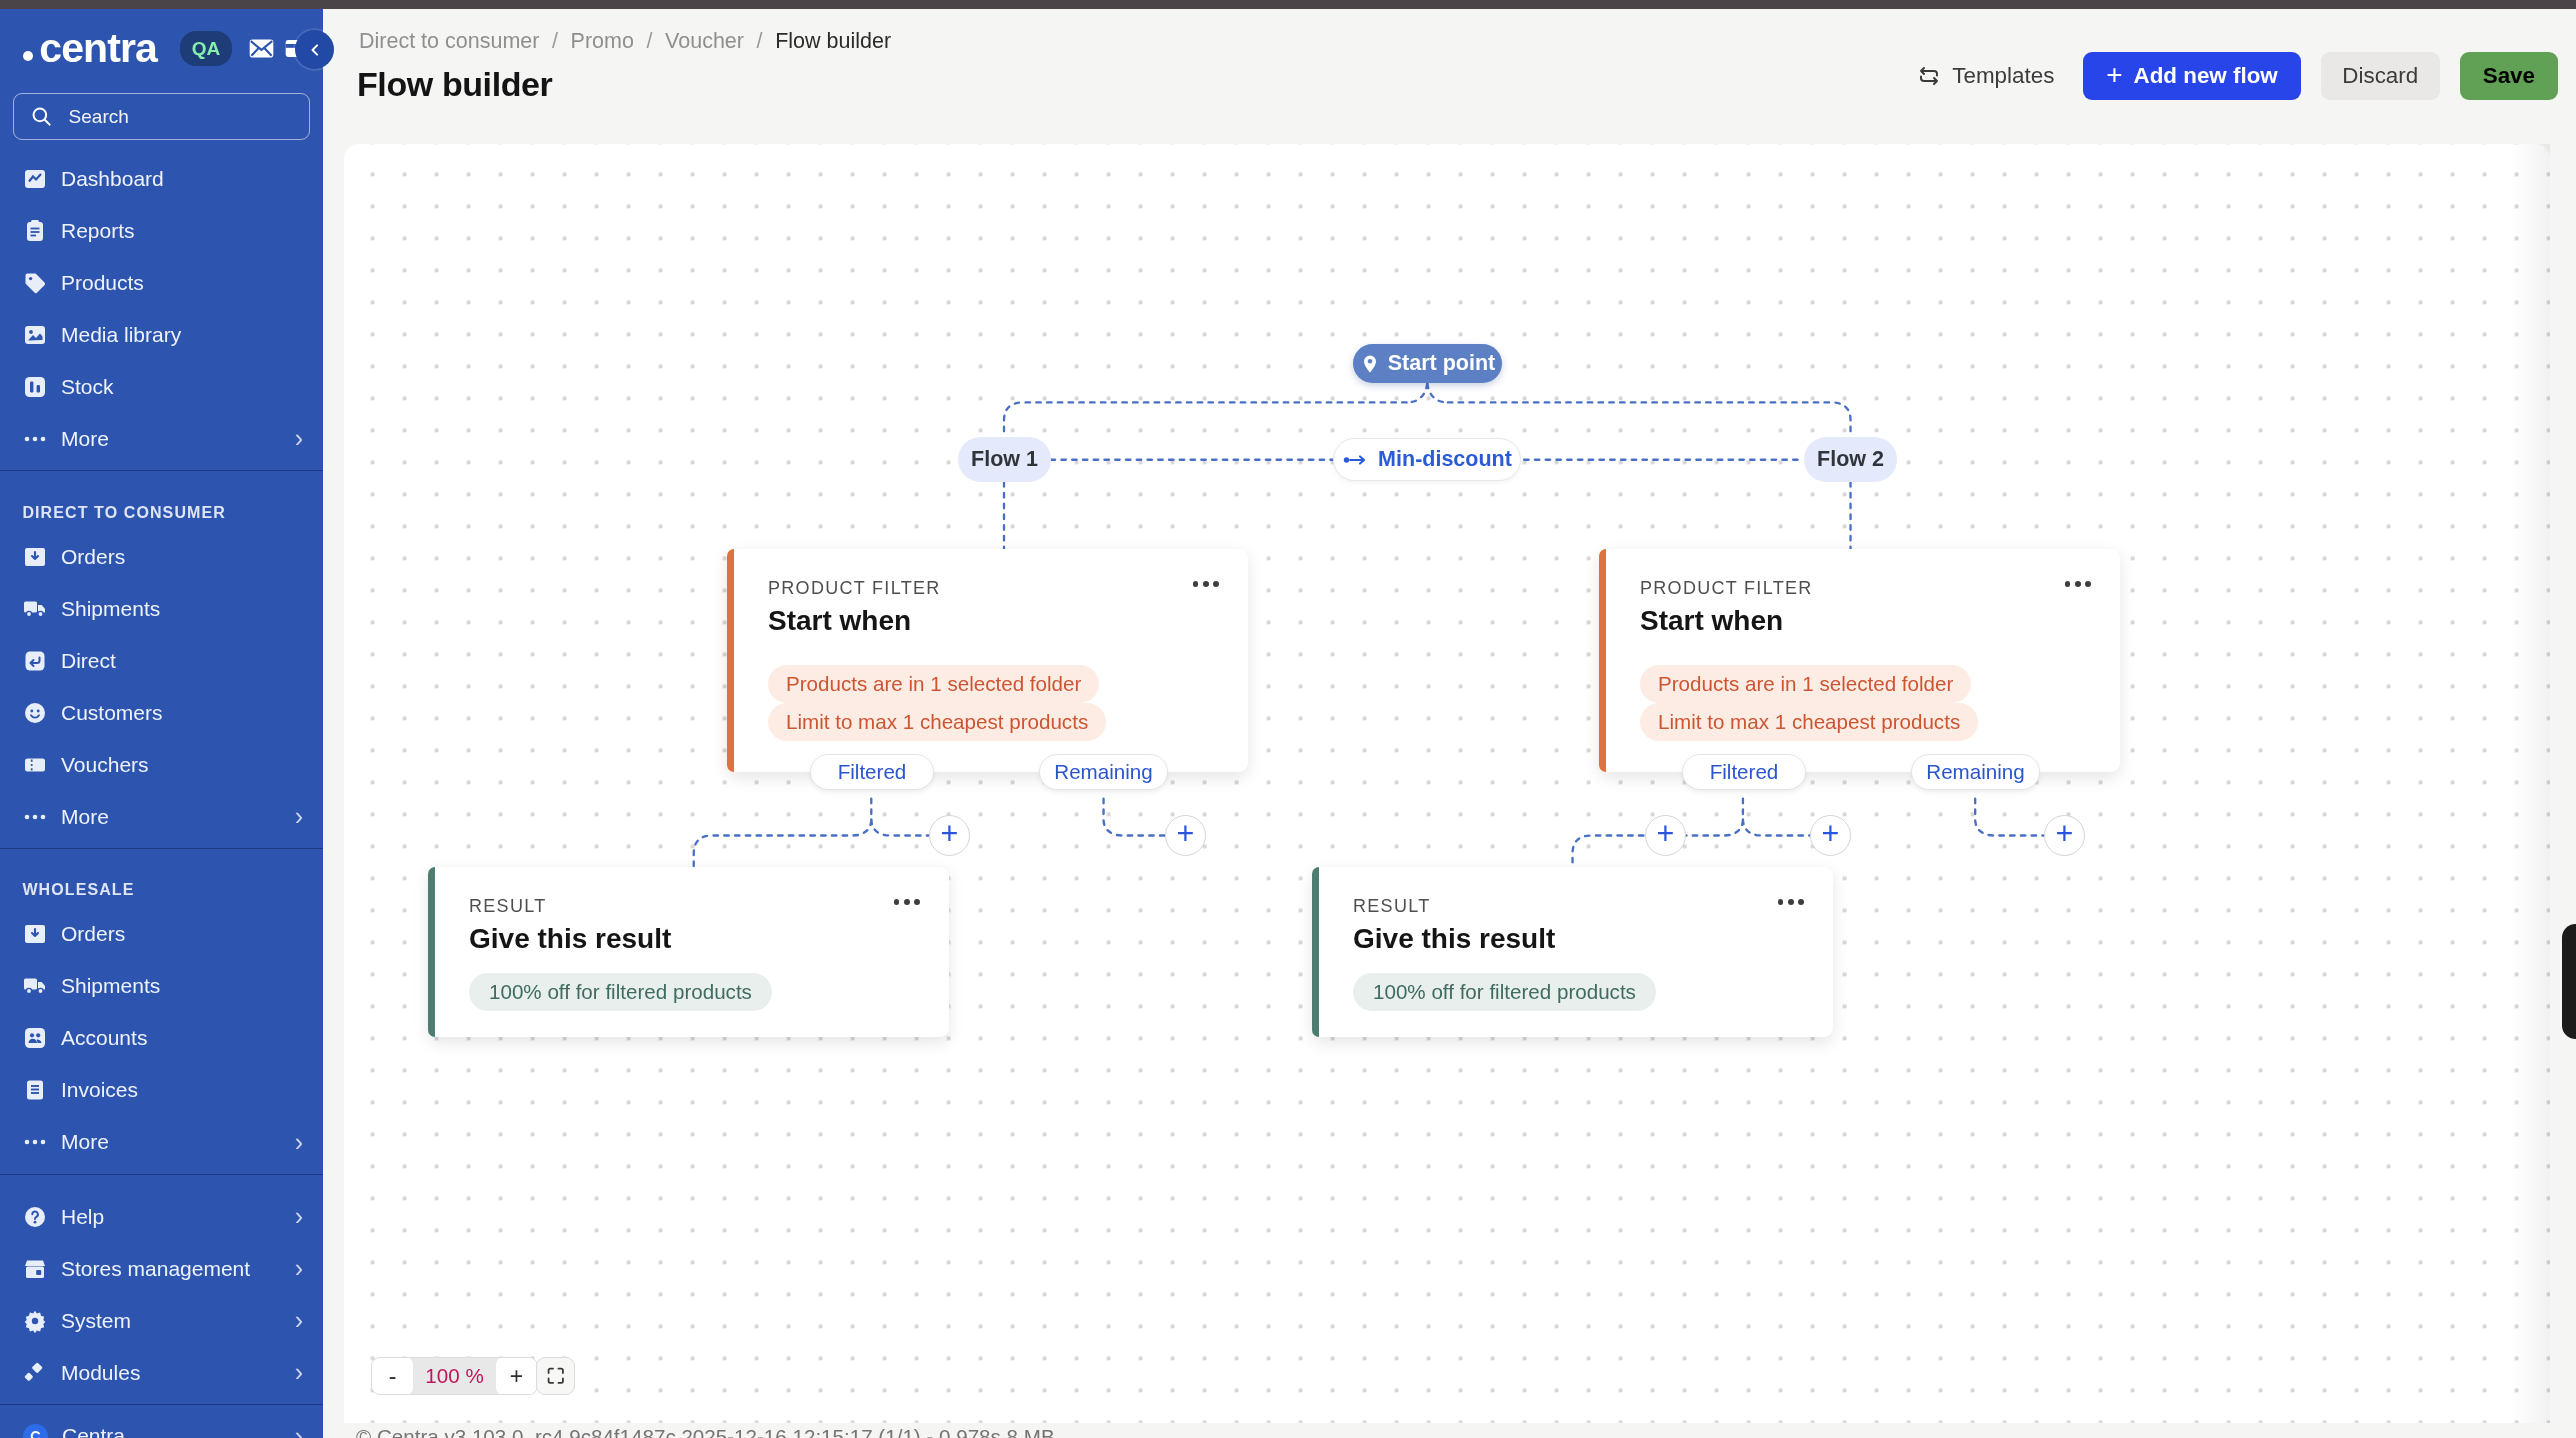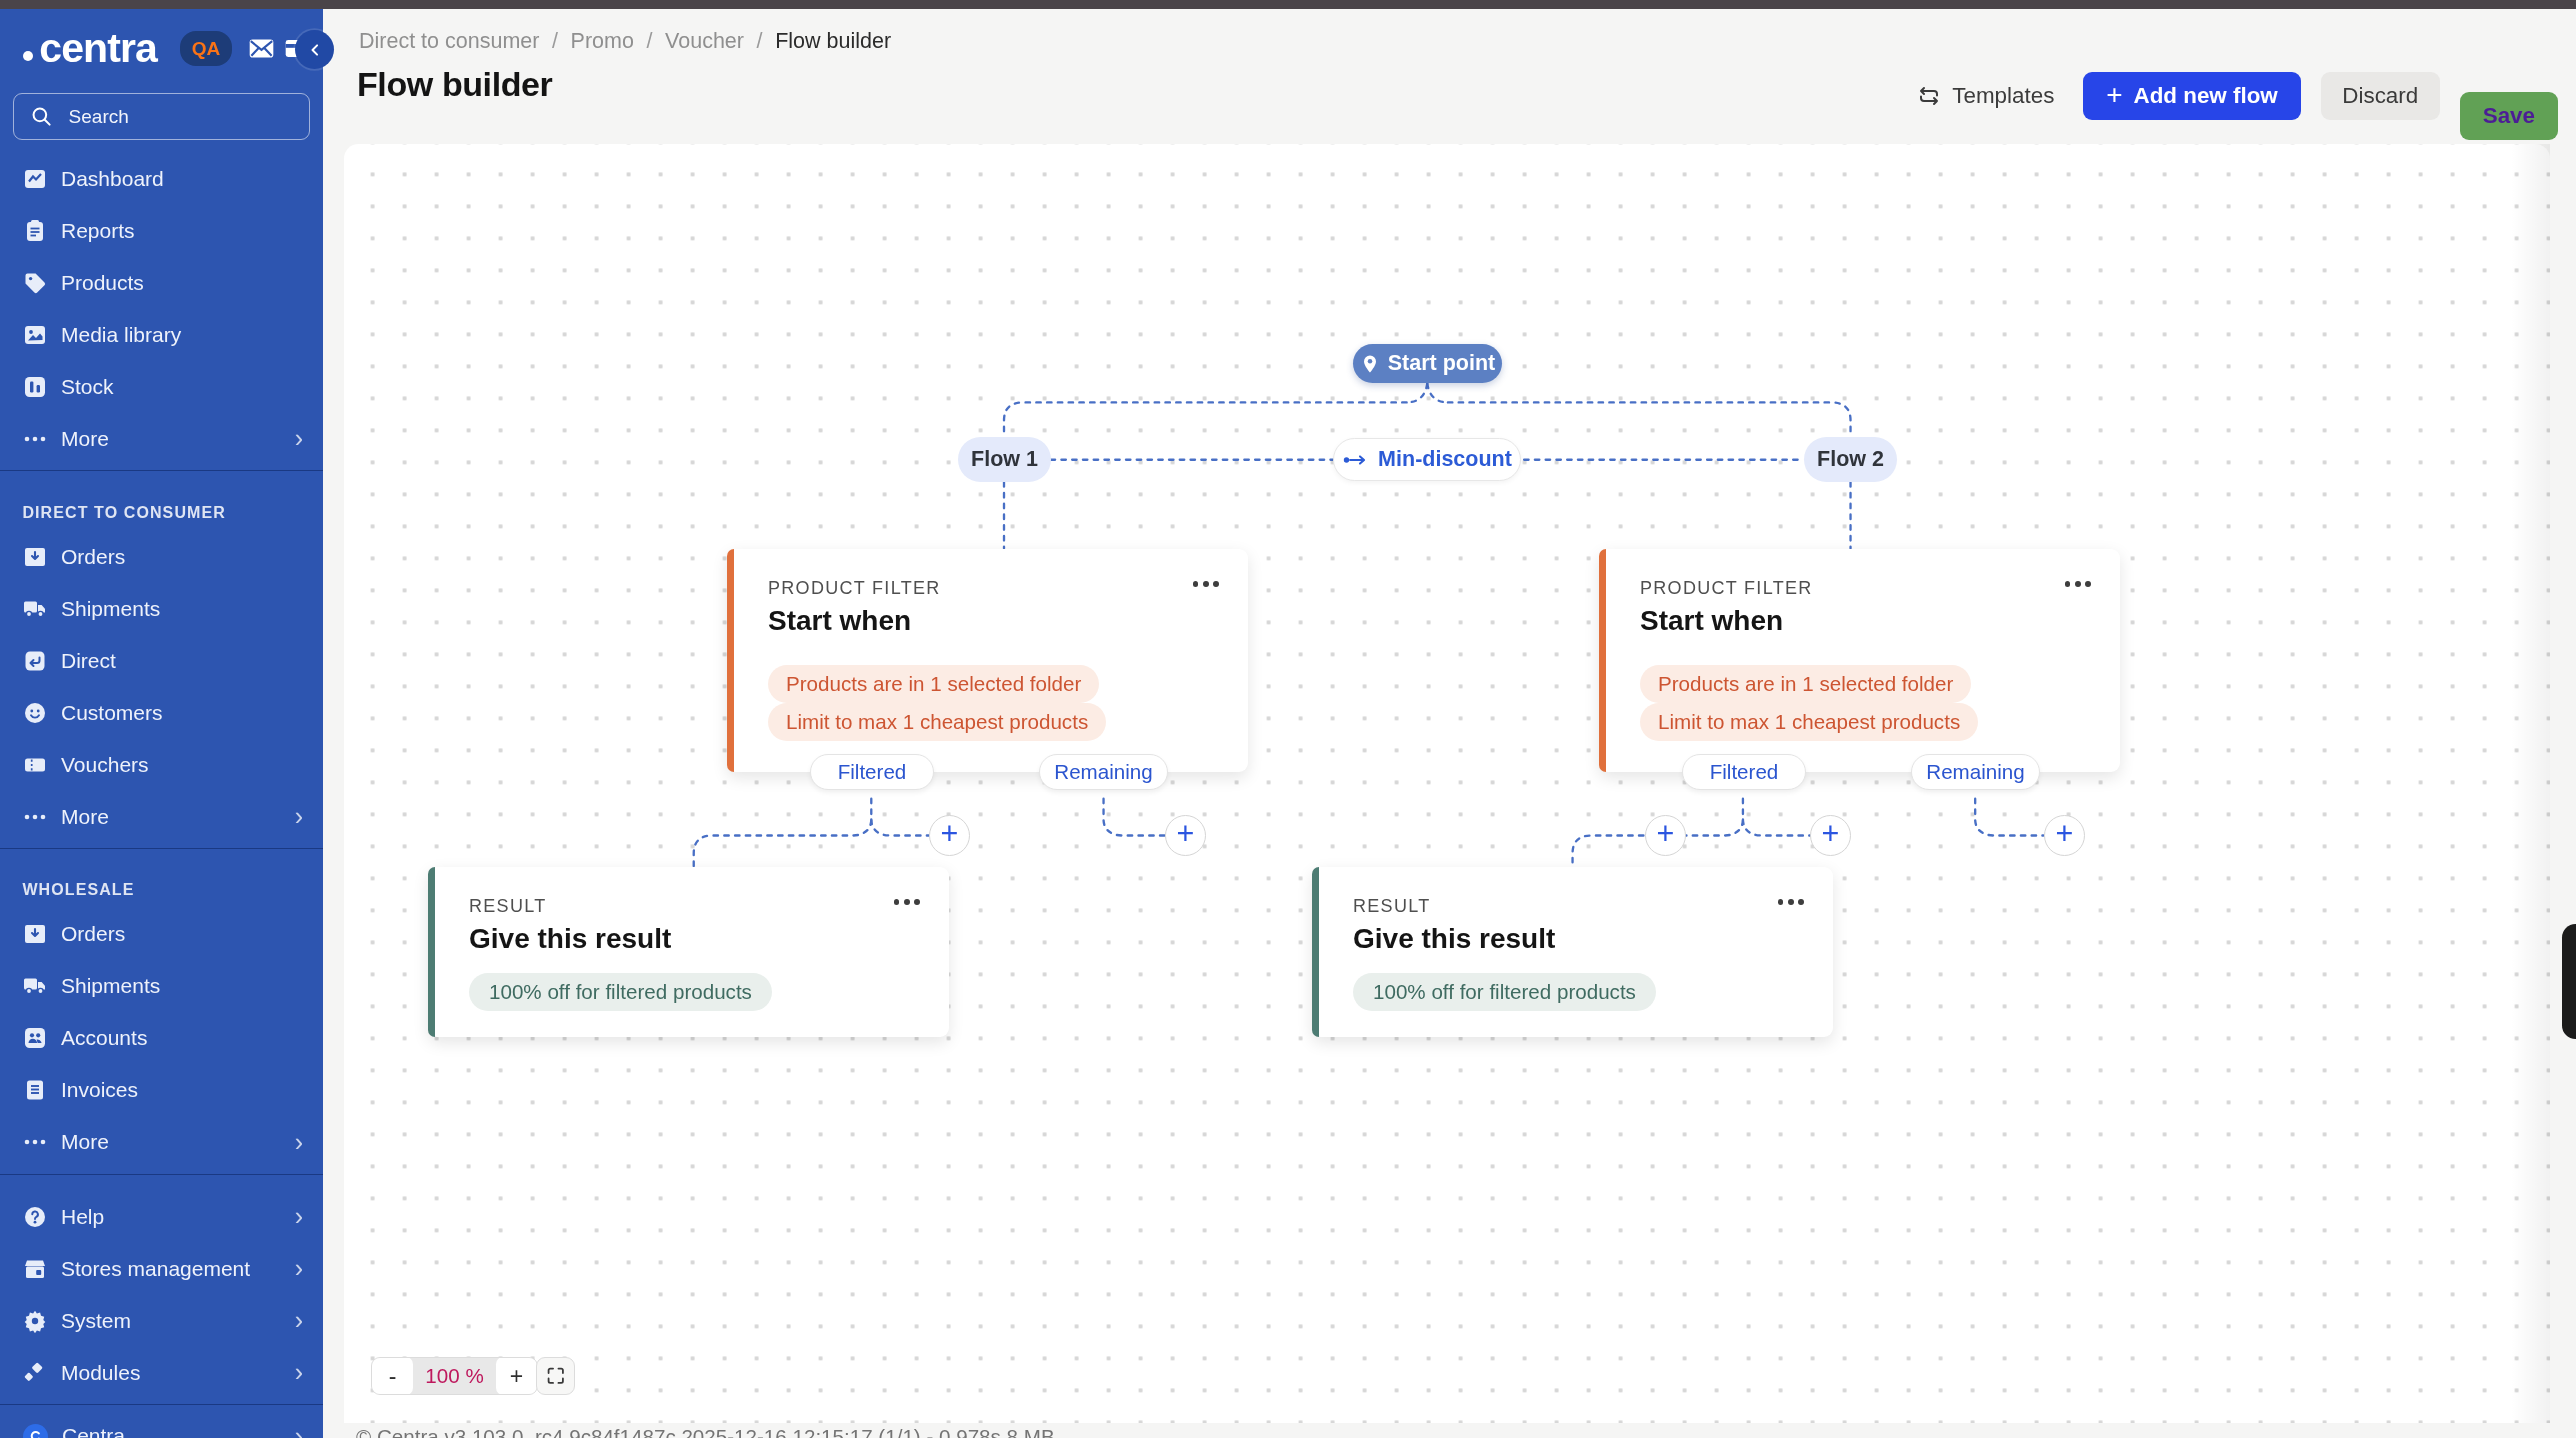--- a/index.html
+++ b/index.html
@@ -10,21 +10,21 @@
   
   .topstrip { position:absolute; left:0; top:0; right:0; height:9px; background:#4a4449; z-index:40; }
 
   
   .sidebar { position:absolute; left:0; top:9px; bottom:0; width:323px; background:#2d55b0;
              color:#eef2fb; z-index:30; overflow:hidden; }
   .side-top { height:79px; display:flex; align-items:center; padding:0 0 0 23px; }
   .logo { display:flex; align-items:flex-end; gap:6.3px; }
   .logo-dot { width:10px; height:10px; border-radius:50%; background:#fff; margin-bottom:8px; }
   .logo-text { font-size:41px; font-weight:700; letter-spacing:-0.9px; color:#fff; line-height:1; }
-  .qa-badge { margin-left:23px; background:#1d3c78; color:#f97316; font-size:19px; font-weight:700;
+  .qa-badge { margin-left:23px; background:#1d3c78; color:#86efac; font-size:19px; font-weight:700;
               padding:6.3px 11.7px; border-radius:16px; }
   .top-ico { width:27px; height:27px; color:#fff; }
   .mail-ico { margin-left:16px; } .card-ico { margin-left:9px; }
   .collapse-btn { position:absolute; left:295px; top:30px; width:39px; height:39px; border-radius:50%;
                   background:#2149a5; box-shadow:0 0 0 1.8px rgba(255,255,255,0.12); z-index:45;
                   display:flex; align-items:center; justify-content:center; }
   .collapse-btn svg { width:20px; height:20px; }
 
   .search { margin:5.4px 12.6px 12.6px; height:47px; border:1.8px solid rgba(255,255,255,0.55); border-radius:9px;
             display:flex; align-items:center; gap:16px; padding:0 16px; cursor:text; }
@@ -50,21 +50,21 @@
   .page-title { position:absolute; left:357px; top:65px; font-size:34px; font-weight:700; color:#141414;
                 letter-spacing:-0.4px; z-index:10; }
   .actions { position:absolute; right:18px; top:52px; display:flex; align-items:center; gap:20px; z-index:10; }
   .btn { height:48px; border:none; border-radius:9px; font-size:22.4px; display:flex; align-items:center;
          gap:10.8px; cursor:pointer; font-family:inherit; }
   .btn-templates { background:transparent; color:#3b3b3b; padding:0 9px; }
   .btn-templates svg { width:24px; height:24px; }
   .btn-add { background:#2745e8; color:#fff; font-weight:700; padding:0 23px; }
   .btn-add .plus-glyph { font-size:28px; font-weight:400; margin-top:-2.7px; }
   .btn-discard { background:#e9e8e6; color:#3a3a3a; padding:0 21.5px; }
-  .btn-save { background:#61a155; color:#4c1d95; font-weight:600; padding:1px 23px;margin-top:40px; }
+  .btn-save { background:#61a155; color:#000000; font-weight:600; padding:1px 23px; }
 
   
   .canvas { position:absolute; left:344px; top:144px; width:2206px; height:1279px; background:#fff;
             border-radius:14.4px 14.4px 0 0;
             background-image:radial-gradient(circle, #d7d7d7 2px, transparent 2.5px);
             background-size:32px 32px; background-position:12.6px 14.4px; z-index:5; }
   .connectors { position:absolute; left:0; top:0; pointer-events:none; }
   .connectors path { fill:none; stroke:#486fc5; stroke-width:2.6px; stroke-dasharray:5 7; stroke-linecap:round; }
 
   .node { position:absolute; z-index:6; }

